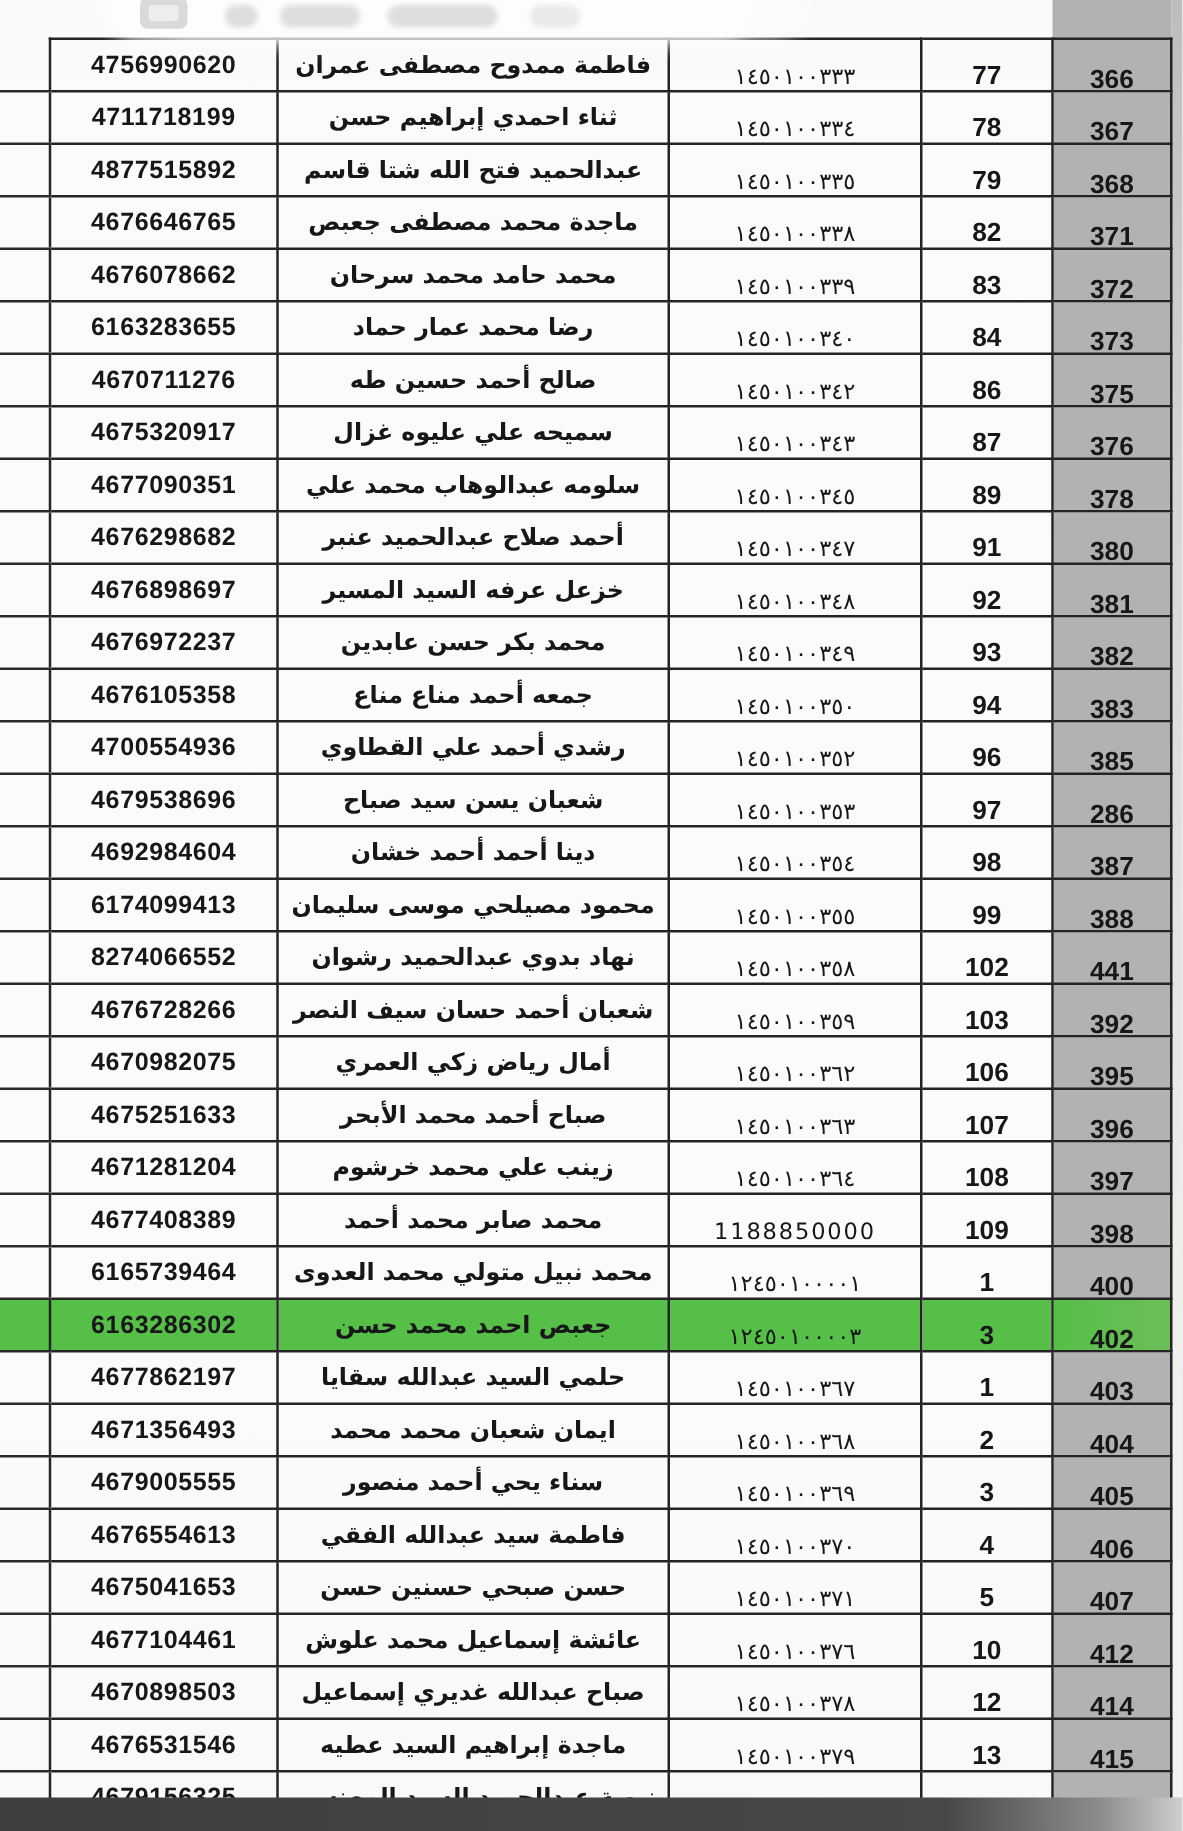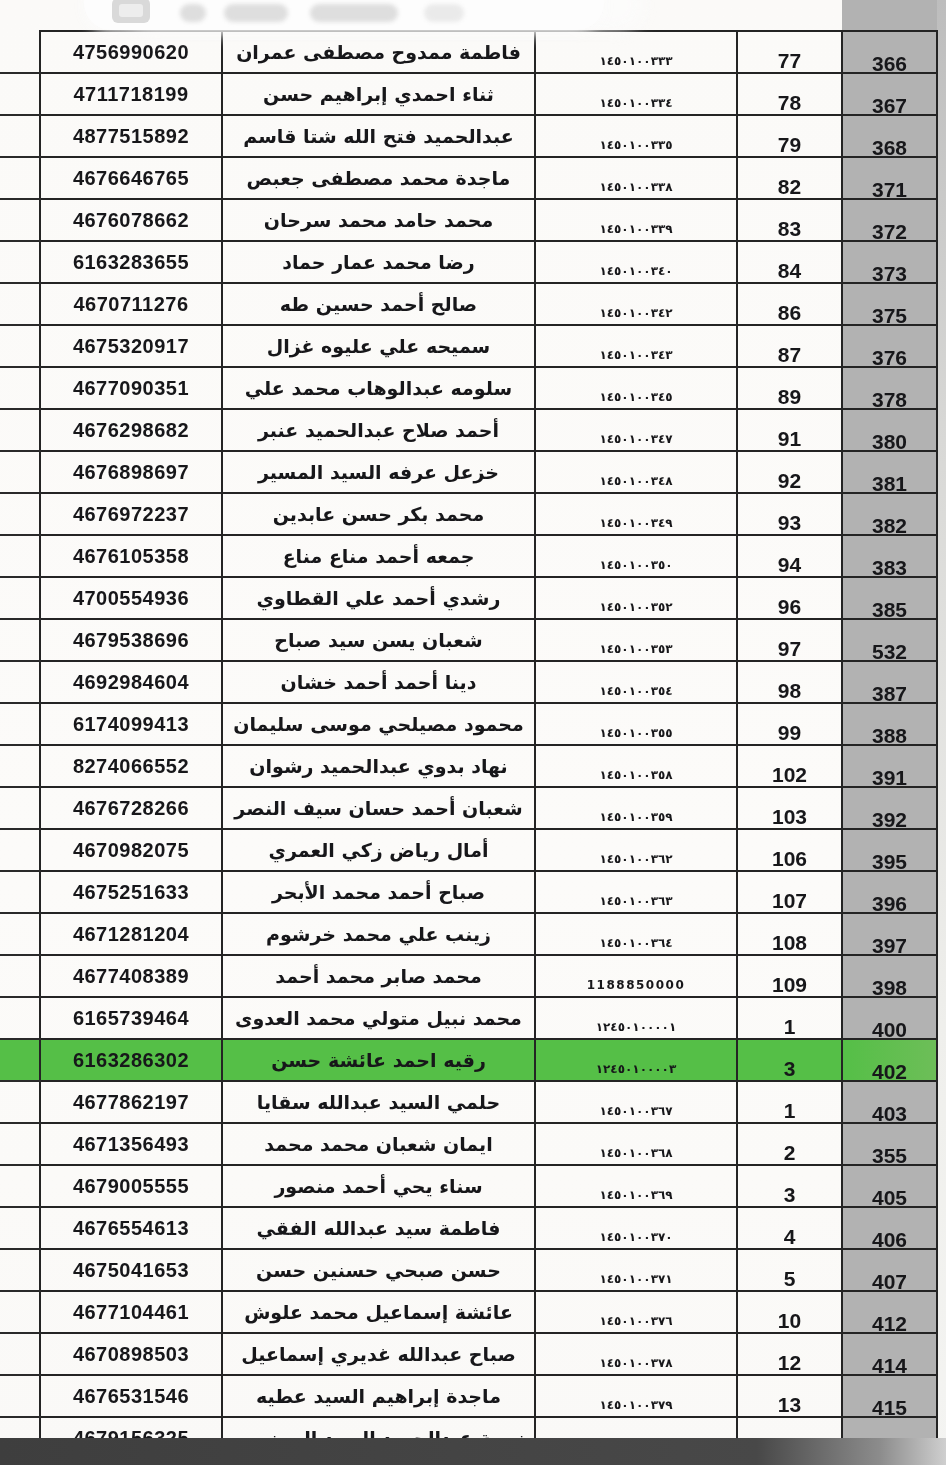--- a/index.html
+++ b/index.html
@@ -30,21 +30,21 @@
 
   table.roster{position:absolute;top:30px;left:0;width:937px;border-collapse:collapse;table-layout:fixed;z-index:2;}
   td{height:40px;padding:0;text-align:center;vertical-align:middle;border:2px solid #242424;overflow:hidden;}
   td.c-margin{border:none;border-bottom:2px solid #2a2a2a;background:transparent;}
   td.c-serial{background:var(--serialbg,#b2b2b2);}
   tr.hl td{background:var(--hl,#55bf47);}
   tr.hl td.c-serial{background:linear-gradient(90deg,var(--hl,#55bf47) 0%,#6dbe58 100%);}
 
   .c-id{font-family:"Liberation Sans",sans-serif;font-weight:700;font-size:20px;letter-spacing:.5px;}
   .c-name{font-weight:700;font-size:19px;direction:rtl;}
-  .c-code{font-weight:700;font-size:12px;letter-spacing:1.5px;direction:ltr;}
+  .c-code{font-weight:400;font-size:18px;letter-spacing:1.5px;direction:ltr;}
   .c-seq,.c-serial{font-family:"Liberation Sans",sans-serif;font-weight:600;font-size:21px;}
   .c-code .v,.c-seq .v{display:inline-block;transform:translateY(9px);}
   .c-serial .v{display:inline-block;transform:translateY(12px);text-align:center;}
 </style>
 </head>
 <body>
 
 <div class="page">
 
   <div class="serial-cap"></div>
@@ -170,21 +170,21 @@
       <td class="c-code"><span class="v">١٤٥٠١٠٠٣٥٢</span></td>
       <td class="c-seq"><span class="v">96</span></td>
       <td class="c-serial"><span class="v">385</span></td>
     </tr>
         <tr>
       <td class="c-margin"></td>
       <td class="c-id">4679538696</td>
       <td class="c-name">شعبان يسن سيد صباح</td>
       <td class="c-code"><span class="v">١٤٥٠١٠٠٣٥٣</span></td>
       <td class="c-seq"><span class="v">97</span></td>
-      <td class="c-serial"><span class="v">532</span></td>
+      <td class="c-serial"><span class="v">286</span></td>
     </tr>
         <tr>
       <td class="c-margin"></td>
       <td class="c-id">4692984604</td>
       <td class="c-name">دينا أحمد أحمد خشان</td>
       <td class="c-code"><span class="v">١٤٥٠١٠٠٣٥٤</span></td>
       <td class="c-seq"><span class="v">98</span></td>
       <td class="c-serial"><span class="v">387</span></td>
     </tr>
         <tr>
@@ -194,21 +194,21 @@
       <td class="c-code"><span class="v">١٤٥٠١٠٠٣٥٥</span></td>
       <td class="c-seq"><span class="v">99</span></td>
       <td class="c-serial"><span class="v">388</span></td>
     </tr>
         <tr>
       <td class="c-margin"></td>
       <td class="c-id">8274066552</td>
       <td class="c-name">نهاد بدوي عبدالحميد رشوان</td>
       <td class="c-code"><span class="v">١٤٥٠١٠٠٣٥٨</span></td>
       <td class="c-seq"><span class="v">102</span></td>
-      <td class="c-serial"><span class="v">391</span></td>
+      <td class="c-serial"><span class="v">441</span></td>
     </tr>
         <tr>
       <td class="c-margin"></td>
       <td class="c-id">4676728266</td>
       <td class="c-name">شعبان أحمد حسان سيف النصر</td>
       <td class="c-code"><span class="v">١٤٥٠١٠٠٣٥٩</span></td>
       <td class="c-seq"><span class="v">103</span></td>
       <td class="c-serial"><span class="v">392</span></td>
     </tr>
         <tr>
@@ -247,40 +247,40 @@
       <td class="c-margin"></td>
       <td class="c-id">6165739464</td>
       <td class="c-name">محمد نبيل متولي محمد العدوى</td>
       <td class="c-code"><span class="v">١٢٤٥٠١٠٠٠٠١</span></td>
       <td class="c-seq"><span class="v">1</span></td>
       <td class="c-serial"><span class="v">400</span></td>
     </tr>
         <tr class="hl">
       <td class="c-margin"></td>
       <td class="c-id">6163286302</td>
-      <td class="c-name">رقيه احمد عائشة حسن</td>
+      <td class="c-name">جعبص احمد محمد حسن</td>
       <td class="c-code"><span class="v">١٢٤٥٠١٠٠٠٠٣</span></td>
       <td class="c-seq"><span class="v">3</span></td>
       <td class="c-serial"><span class="v">402</span></td>
     </tr>
         <tr>
       <td class="c-margin"></td>
       <td class="c-id">4677862197</td>
       <td class="c-name">حلمي السيد عبدالله سقايا</td>
       <td class="c-code"><span class="v">١٤٥٠١٠٠٣٦٧</span></td>
       <td class="c-seq"><span class="v">1</span></td>
       <td class="c-serial"><span class="v">403</span></td>
     </tr>
         <tr>
       <td class="c-margin"></td>
       <td class="c-id">4671356493</td>
       <td class="c-name">ايمان شعبان محمد محمد</td>
       <td class="c-code"><span class="v">١٤٥٠١٠٠٣٦٨</span></td>
       <td class="c-seq"><span class="v">2</span></td>
-      <td class="c-serial"><span class="v">355</span></td>
+      <td class="c-serial"><span class="v">404</span></td>
     </tr>
         <tr>
       <td class="c-margin"></td>
       <td class="c-id">4679005555</td>
       <td class="c-name">سناء يحي أحمد منصور</td>
       <td class="c-code"><span class="v">١٤٥٠١٠٠٣٦٩</span></td>
       <td class="c-seq"><span class="v">3</span></td>
       <td class="c-serial"><span class="v">405</span></td>
     </tr>
         <tr>

